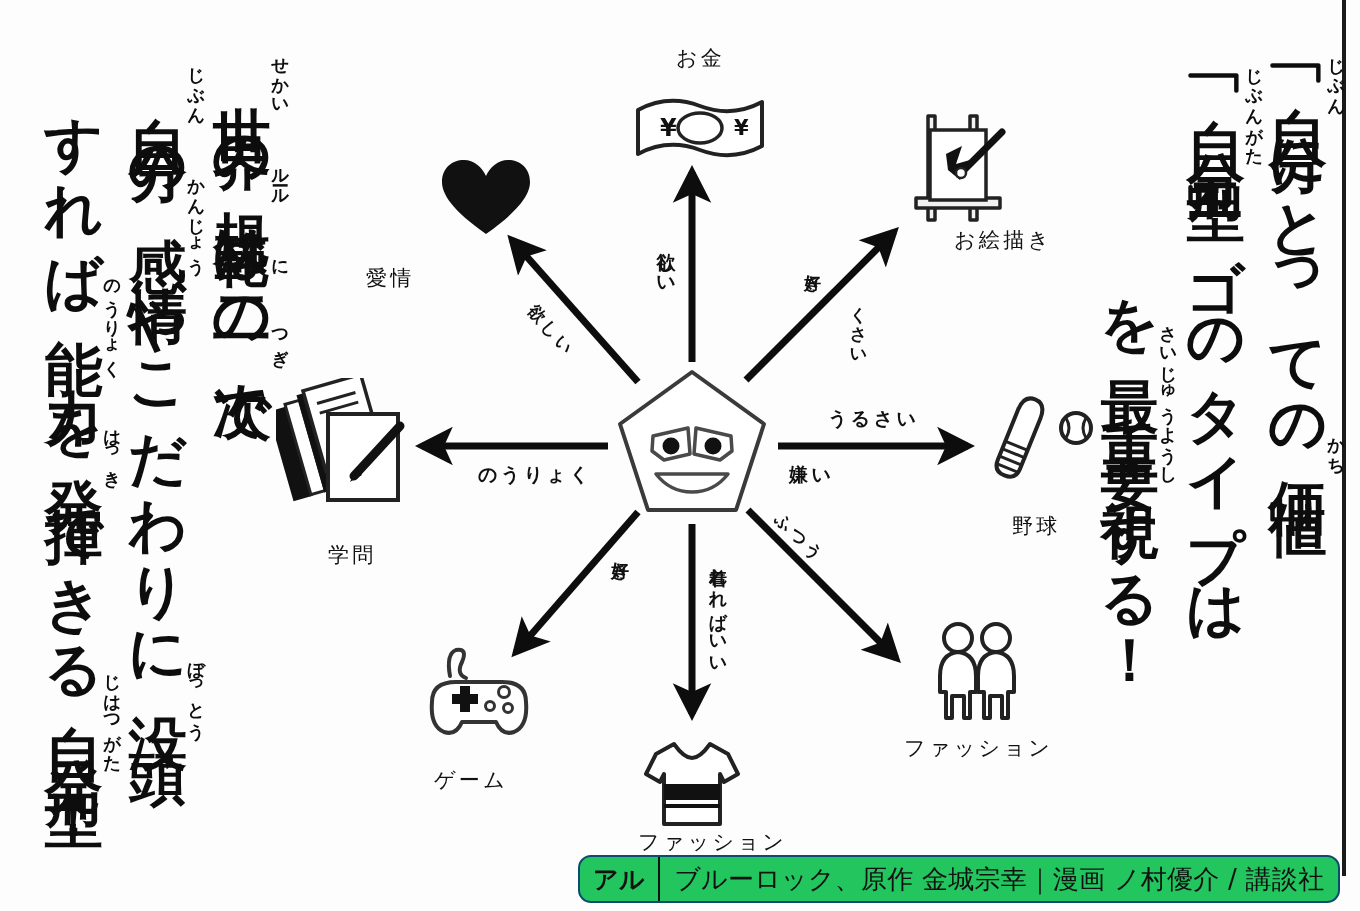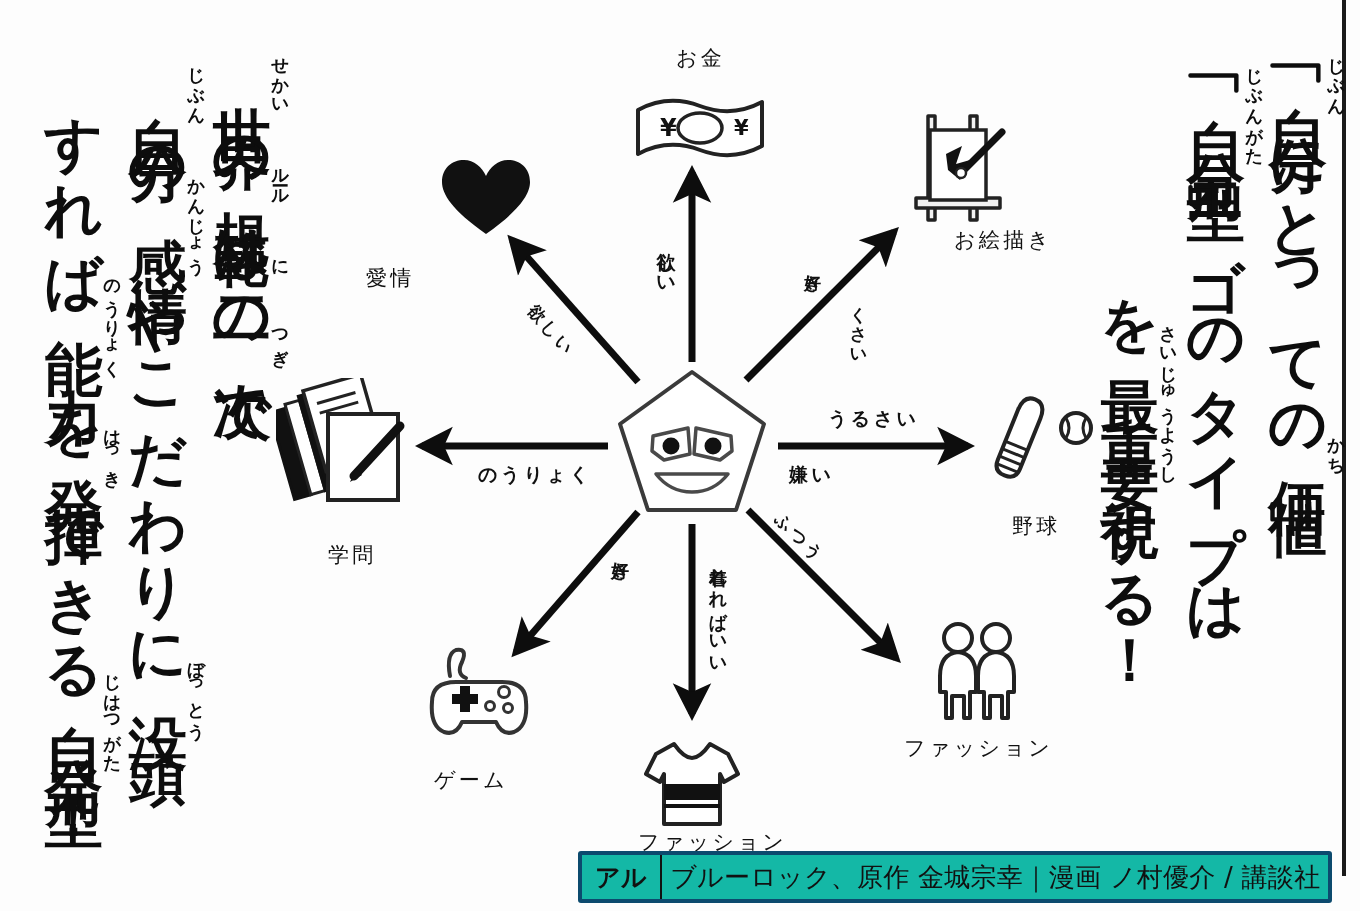--- a/index.html
+++ b/index.html
@@ -89,37 +89,37 @@
     letter-spacing: 0.10em;
   }
 
   
   #credit {
     position: absolute;
     left: 578px; bottom: 8px;
     height: 44px;
     display: flex;
     align-items: stretch;
-    background: #14b8a6;
-    border: 4px solid #0c4a6e;
-    border-radius: 3px;
+    background: #22c55e;
+    border: 2px solid #0c4a6e;
+    border-radius: 13px;
     overflow: hidden;
   }
   #credit .brand {
     display: flex; align-items: center; justify-content: center;
     padding: 0 13px;
     font-weight: 800;
     font-size: 25px;
     letter-spacing: 0.02em;
     border-right: 2px solid #111;
     color: #111;
   }
   #credit .credit-text {
     display: flex; align-items: center;
-    padding: 0 8px;
+    padding: 0 14px;
     font-size: 26px;
     font-weight: 400;
     letter-spacing: 0.01em;
     color: #111;
     white-space: nowrap;
   }
 </style>
 </head>
 <body>
 

